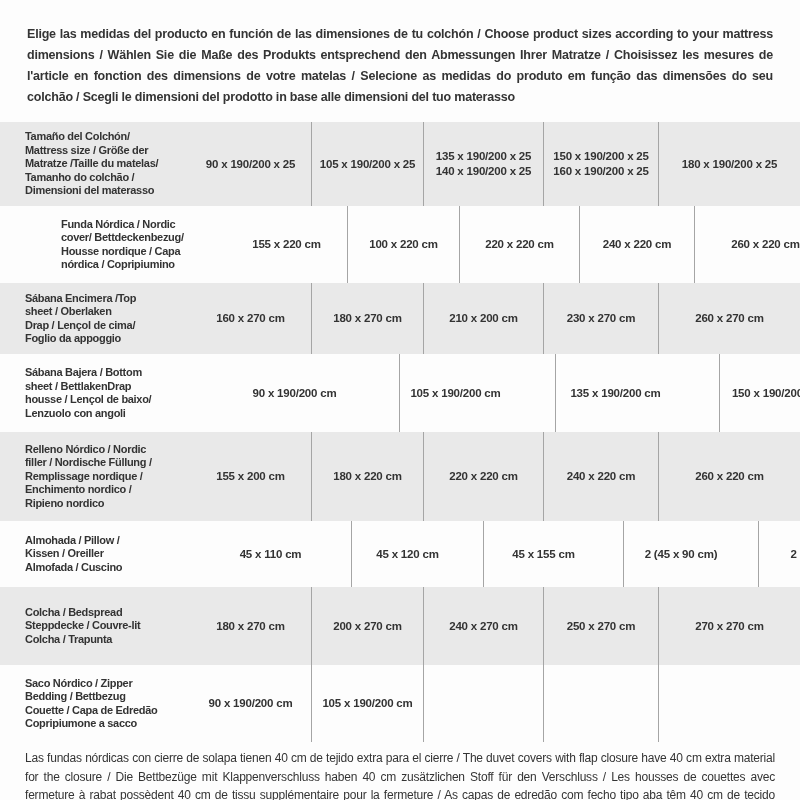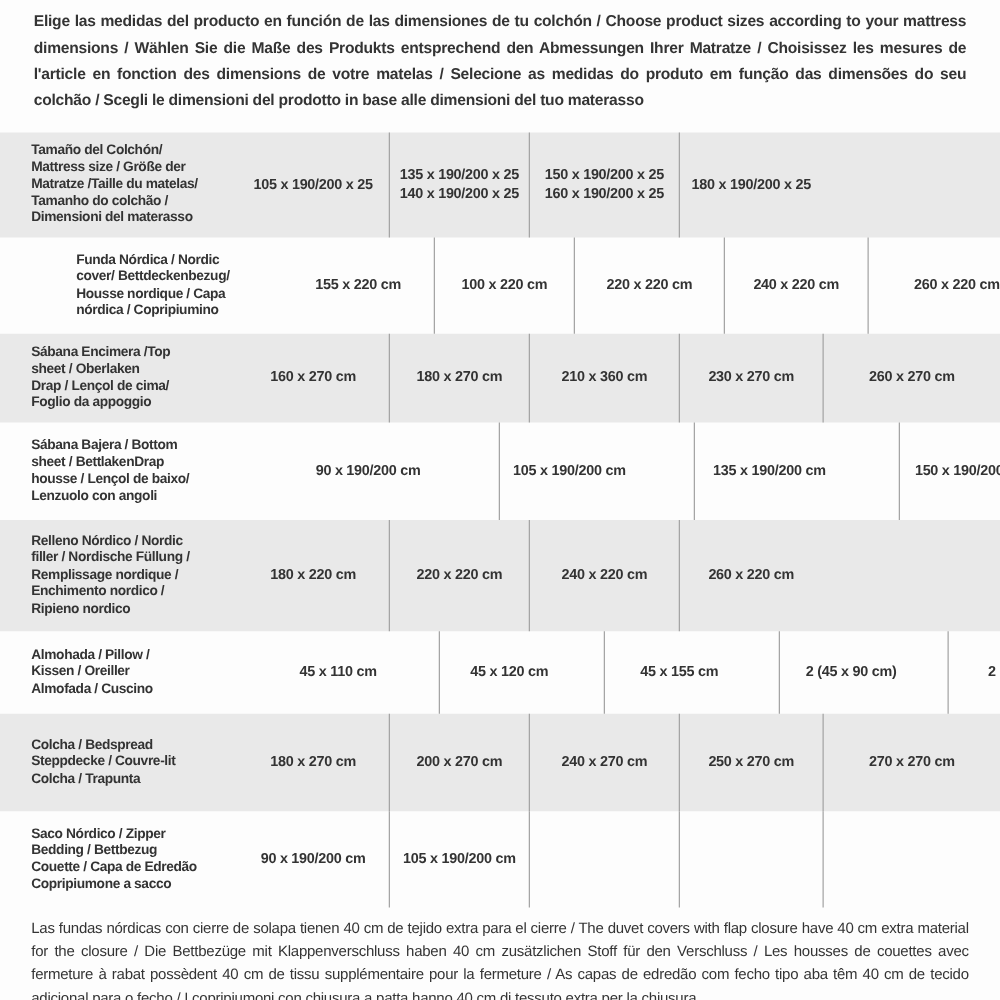--- a/index.html
+++ b/index.html
@@ -6,21 +6,21 @@
   html, body {
     width: 800px; height: 800px;
     background: #fdfdfd;
     font-family: "Liberation Sans", sans-serif;
     color: #333;
     overflow: hidden;
   }
   .page { width: 800px; height: 800px; }
 
   .intro {
-    padding: 7px 27px 0 27px;
+    padding: 24px 27px 0 27px;
     font-size: 12.5px;
     line-height: 21px;
     font-weight: bold;
     letter-spacing: -0.2px;
     text-align: justify;
     color: #343434;
     min-height: 92px;
   }
 
   .size-table { margin-top: 7px; width: 800px; }
@@ -85,20 +85,23 @@
 
     <div class="row alt r1">
       <div class="cell label">
           <span>Tamaño del Colchón/
 Mattress size / Größe der
 Matratze /Taille du matelas/
 Tamanho do colchão /
 Dimensioni del materasso</span>
         </div>
       <div class="cell val">
+          <span>90 x 190/200 x 25</span>
+        </div>
+      <div class="cell val">
           <span>105 x 190/200 x 25</span>
         </div>
       <div class="cell val">
           <span>135 x 190/200 x 25
 140 x 190/200 x 25</span>
         </div>
       <div class="cell val">
           <span>150 x 190/200 x 25
 160 x 190/200 x 25</span>
         </div>
@@ -138,21 +141,21 @@
 Drap / Lençol de cima/
 Foglio da appoggio</span>
         </div>
       <div class="cell val">
           <span>160 x 270 cm</span>
         </div>
       <div class="cell val">
           <span>180 x 270 cm</span>
         </div>
       <div class="cell val">
-          <span>210 x 360 cm</span>
+          <span>210 x 200 cm</span>
         </div>
       <div class="cell val">
           <span>230 x 270 cm</span>
         </div>
       <div class="cell val">
           <span>260 x 270 cm</span>
         </div>
     </div>
 
     <div class="row r4">
@@ -178,20 +181,23 @@
 
     <div class="row alt r5">
       <div class="cell label">
           <span>Relleno Nórdico / Nordic
 filler / Nordische Füllung /
 Remplissage nordique /
 Enchimento nordico /
 Ripieno nordico</span>
         </div>
       <div class="cell val">
+          <span>155 x 200 cm</span>
+        </div>
+      <div class="cell val">
           <span>180 x 220 cm</span>
         </div>
       <div class="cell val">
           <span>220 x 220 cm</span>
         </div>
       <div class="cell val">
           <span>240 x 220 cm</span>
         </div>
       <div class="cell val">
           <span>260 x 220 cm</span>

